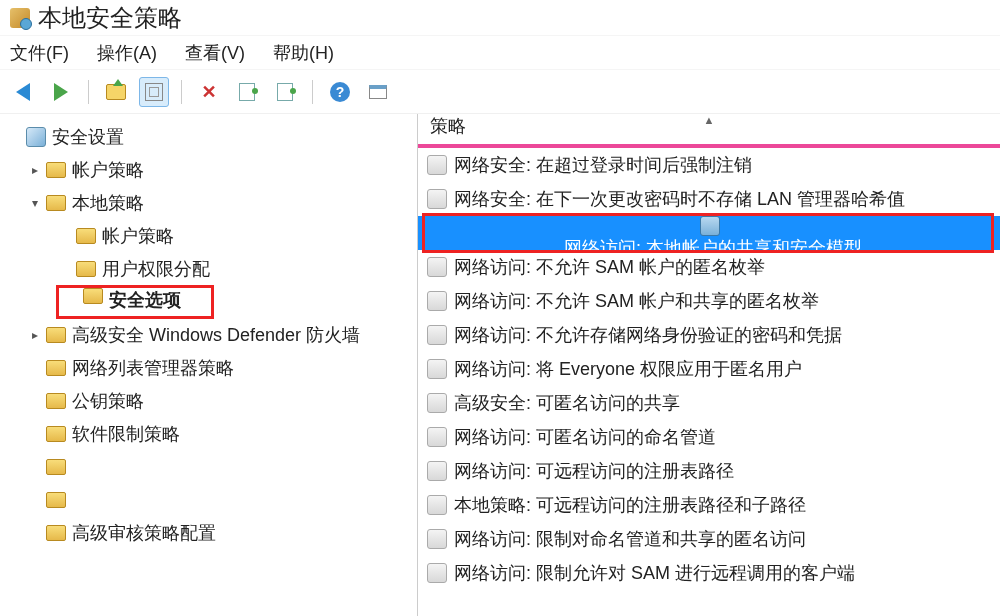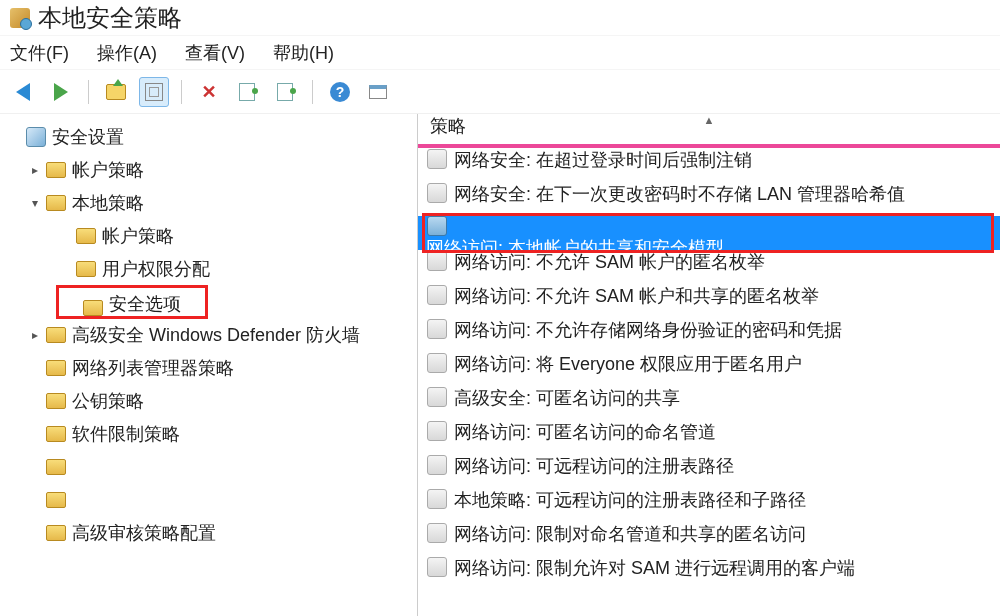--- a/index.html
+++ b/index.html
@@ -42,21 +42,21 @@
 .folder { width:20px; height:16px; background:linear-gradient(#f8dd7a,#e6b94a); border:1px solid #b88a20; border-radius:2px; }
 .root-ico { width:20px;height:20px;background:linear-gradient(135deg,#d6e9f8,#7ab0d8);border:1px solid #5a8cab;border-radius:3px; }
 .indent-1 { padding-left: 26px; }
 .indent-2 { padding-left: 56px; }
 .hl-red { border:3px solid #e22; }
 
 .right-header { display:flex; align-items:flex-start; height: 34px; border-bottom:4px solid #ec4899; padding-left: 12px; font-size:18px; position:relative; }
 .right-header .sort { position:absolute; left:50%; transform:translateX(-50%); color:#666; font-size:11px; }
 
 .policy-list { }
-.p-row { display:flex; align-items:flex-start; height: 34px; padding-left: 8px; white-space:nowrap; font-size:18px; }
+.p-row { display:flex; align-items:center; height: 34px; padding-left: 8px; white-space:nowrap; font-size:18px; }
 .p-row .pico { width:22px;height:22px;margin-right:6px;display:inline-flex;align-items:center;justify-content:center; }
 .reg-icon { width:20px;height:20px;background:linear-gradient(#f4f4f4,#d8d8d8);border:1px solid #aaa;border-radius:3px; }
 .p-row.sel { background:#1890ff; color:#fff;flex-direction:column; }
 .p-row.sel .reg-icon { background:linear-gradient(#b8d8f0,#7ab0d8); border-color:#3a78a8; }
 .right-hl-box { position:absolute; border:3px solid #e22; pointer-events:none; }
 </style>
 </head>
 <body>
 
 <div class="titlebar">
@@ -137,21 +137,21 @@
             <span>帐户策略</span>
           </div>
           <div class="tree-row indent-2">
             <span class="twisty"></span>
             <span class="ico">
               <span class="folder"></span>
             </span>
             <span>用户权限分配</span>
           </div>
           <div class="tree-row indent-2" style="padding: 0px 0px 0px 56px;">
-            <div class="hl-red" style="display: flex; align-items: flex-end; height: 34px; padding: 0px 24px 0px 4px;">
+            <div class="hl-red" style="display: flex; align-items: flex-start; height: 34px; padding: 0px 30px 0px 4px; font-weight: bold;">
               <span class="twisty"></span>
               <span class="ico">
                 <span class="folder"></span>
               </span>
               <span>安全选项</span>
             </div>
           </div>
           <div class="tree-row indent-1">
             <span class="twisty">▸</span>
             <span class="ico">

